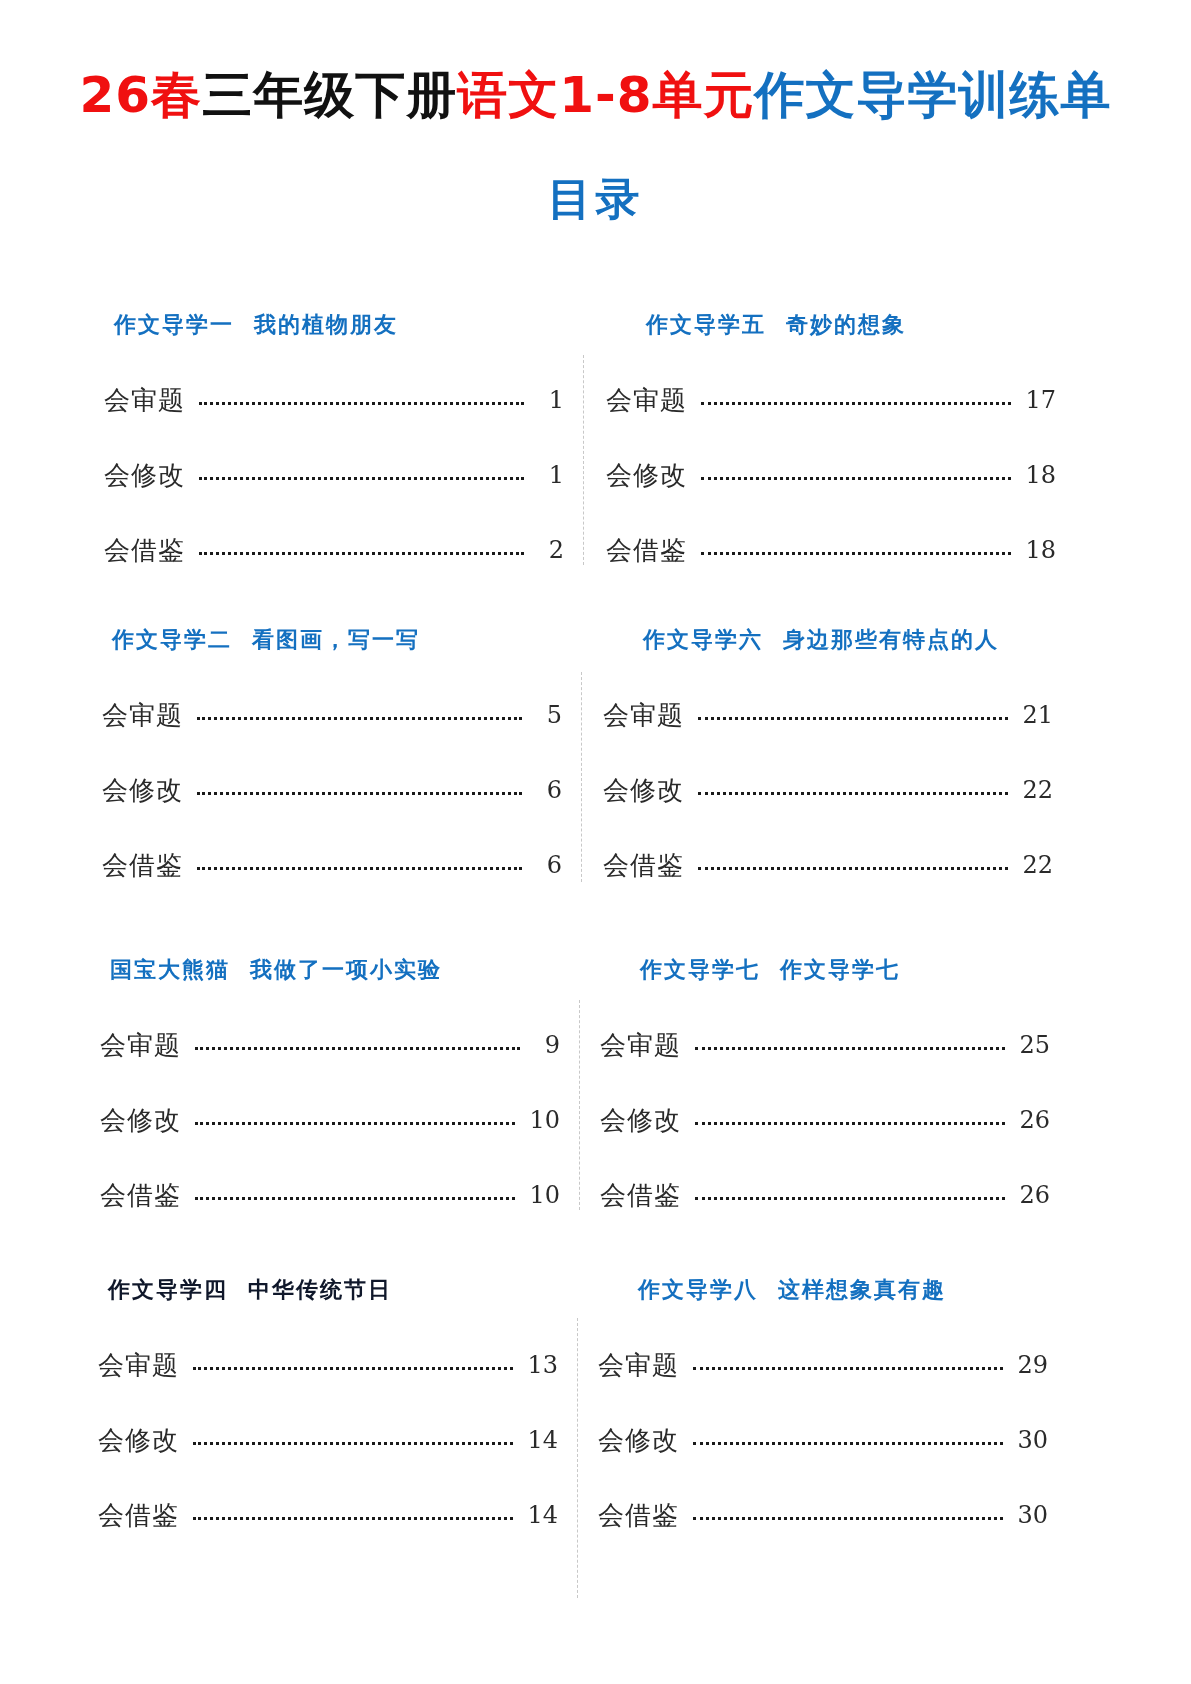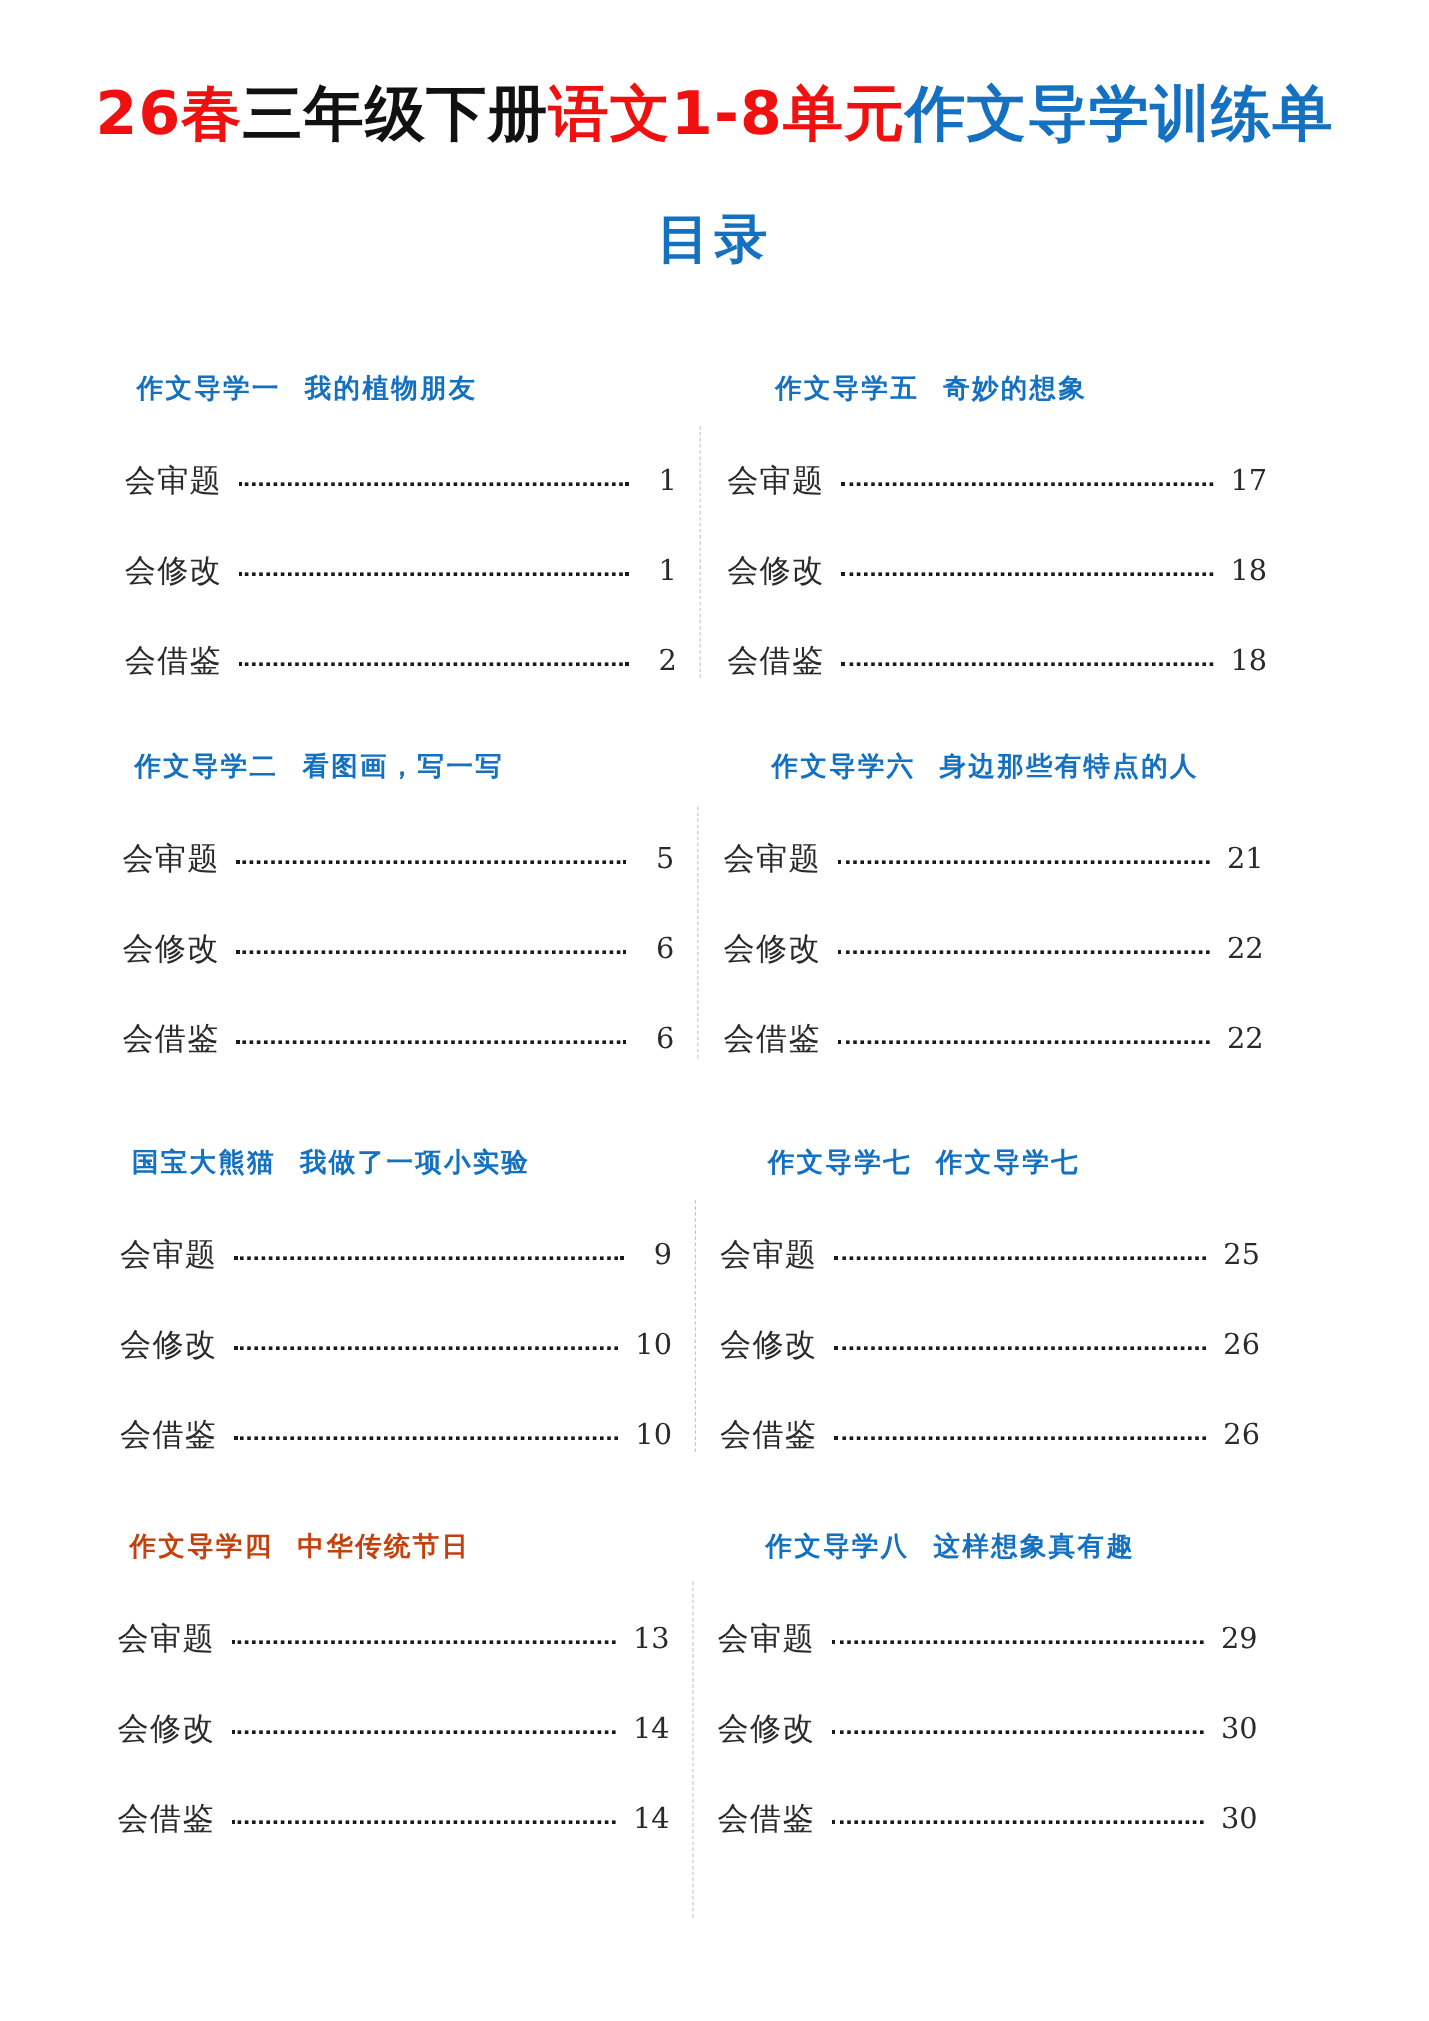--- a/index.html
+++ b/index.html
@@ -149,21 +149,21 @@
       <span class="entry-leader"></span>
       <span class="entry-page">10</span>
     </div>
     <div class="entry" style="top: 227px; left: -10px; width: 460px;">
       <span class="entry-label">会借鉴</span>
       <span class="entry-leader"></span>
       <span class="entry-page">10</span>
     </div>
   </div>
 <div class="section" style="left:108px; top:1270px; width:456px;">
-    <div class="section-heading" style="color: #c2410c;"><span>作文导学四</span><span class="gap"></span><span>中华传统节日</span></div>
+    <div class="section-heading" style="color: #0f172a;"><span>作文导学四</span><span class="gap"></span><span>中华传统节日</span></div>
     <div class="entry" style="top: 77px; left: -10px; width: 460px;">
       <span class="entry-label">会审题</span>
       <span class="entry-leader"></span>
       <span class="entry-page">13</span>
     </div>
     <div class="entry" style="top: 152px; left: -10px; width: 460px;">
       <span class="entry-label">会修改</span>
       <span class="entry-leader"></span>
       <span class="entry-page">14</span>
     </div>

